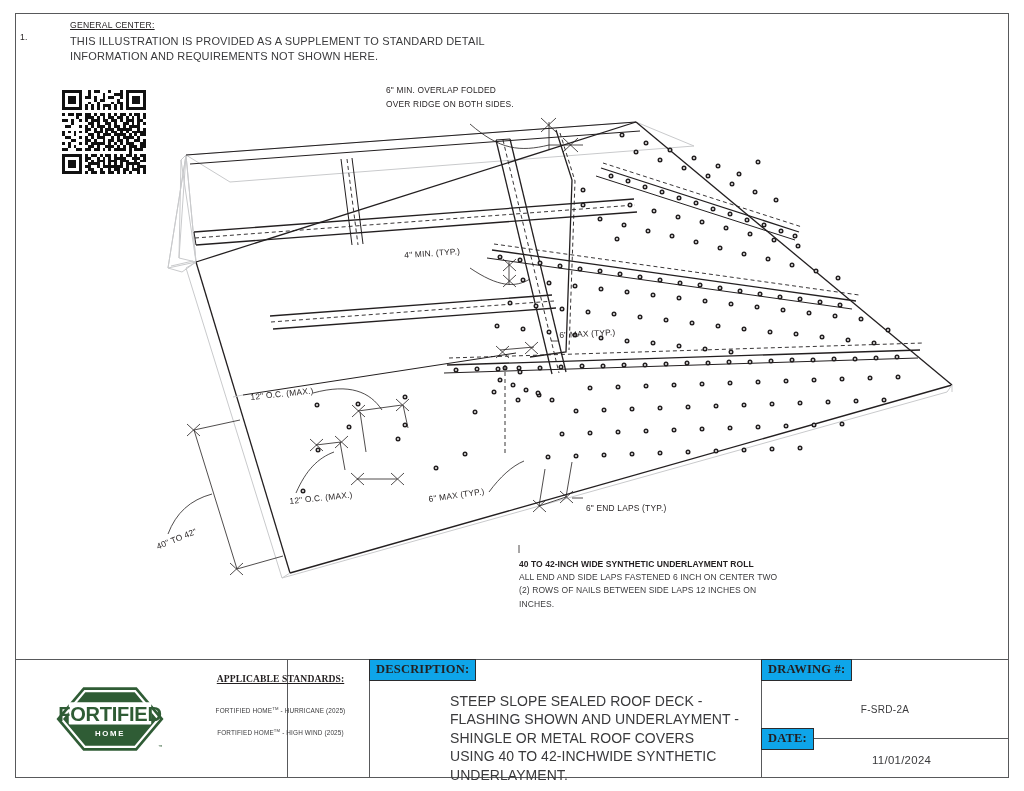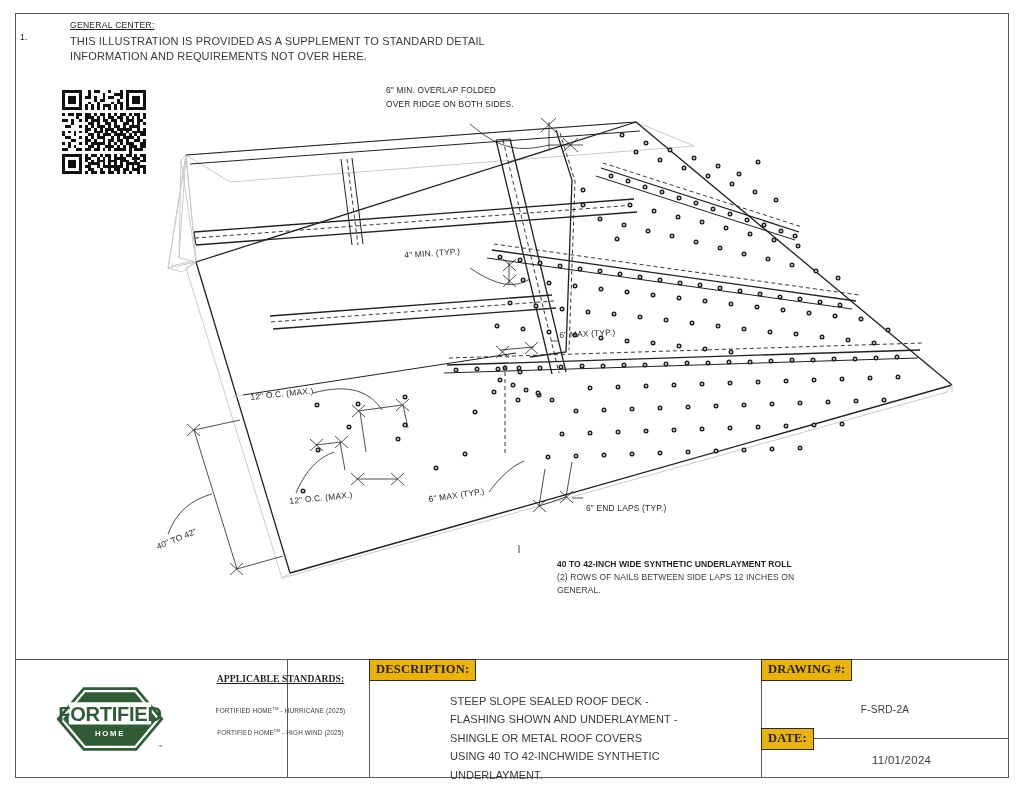--- a/index.html
+++ b/index.html
@@ -37,21 +37,21 @@
   #dwg{position:absolute;left:0;top:0;width:1024px;height:660px;}
 
   
   .ann{
     position:absolute;font-size:8.4px;letter-spacing:.2px;color:#231f20;
     white-space:nowrap;transform-origin:left top;
   }
 
   .bignote{
     position:absolute;left:519px;top:558px;width:330px;
-    font-size:8.5px;line-height:13.2px;letter-spacing:.1px;color:#3a3a3c;margin-left:38px;
+    font-size:8.5px;line-height:13.2px;letter-spacing:.1px;color:#3a3a3c;
   }
   .bignote .bold{font-weight:bold;color:#231f20;letter-spacing:.05px;}
   .bignote div{white-space:nowrap;}
 
   
   .tb{
     position:absolute;left:15px;top:659px;width:994px;height:119px;
     box-sizing:border-box;border:1.2px solid #58595b;
   }
   .tb-cell{position:absolute;top:0;height:100%;box-sizing:border-box;}
@@ -74,26 +74,26 @@
     letter-spacing:.15px;color:#3a3a3c;
   }
   .std-line sup{font-size:4.2px;vertical-align:super;}
   .std-l1{top:46px;}
   .std-l2{top:68px;}
 
   .hdr-box{
     position:absolute;border:1.2px solid #2b2b2d;
     font-family:"Liberation Serif","DejaVu Serif",serif;
     font-weight:bold;font-size:12.5px;letter-spacing:.2px;
-    padding:2px 6px 3px 6px;background:#eab308;
+    padding:2px 6px 3px 6px;background:#0ea5e9;
   }
   .desc-hdr{left:-1px;top:-1px;}
   .desc-body{
     position:absolute;left:80px;top:32px;width:300px;
-    font-size:11px;line-height:18.4px;letter-spacing:.05px;color:#3a3a3c;
+    font-size:14px;line-height:18.4px;letter-spacing:.05px;color:#3a3a3c;
   }
   .desc-body div{white-space:nowrap;}
 
   .draw-hdr{left:-1px;top:-1px;}
   .draw-val{
     position:absolute;left:0;right:0;top:44px;text-align:center;
     font-size:10px;letter-spacing:.3px;color:#3a3a3c;
   }
   .tb-divider{
     position:absolute;left:0;right:0;top:78px;height:0;
@@ -109,21 +109,21 @@
 <body>
 
 <div id="sheet">
 
   <div class="border-frame"></div>
 
   <div class="notes-num">1.</div>
   <div class="notes-head">GENERAL CENTER:</div>
   <div class="notes-body">
     <div>THIS ILLUSTRATION IS PROVIDED AS A SUPPLEMENT TO STANDARD DETAIL</div>
-    <div>INFORMATION AND REQUIREMENTS NOT OVER HERE.</div>
+    <div>INFORMATION AND REQUIREMENTS NOT SHOWN HERE.</div>
   </div>
 
   <svg class="qr" viewBox="0 0 29 29" shape-rendering="crispEdges">
     <rect width="29" height="29" fill="#fff"></rect>
     <g fill="#111">
 
       <path d="M0 0h7v7H0z"></path>
         <path d="M1 1h5v5H1z" fill="#fff"></path>
         <path d="M2 2h3v3H2z"></path>
 
@@ -563,22 +563,23 @@
   <div class="ann" style="left:289px;top:496px;transform:rotate(-6deg);">12" O.C. (MAX.)</div>
 
   <div class="ann" style="left:428px;top:494px;transform:rotate(-8deg);">6" MAX (TYP.)</div>
 
   <div class="ann" style="left:586px;top:503px;">6" END LAPS (TYP.)</div>
 
   <div class="ann" style="left:155px;top:542px;transform:rotate(-22deg);">40" TO 42"</div>
 
   <div class="bignote">
     <div class="bold">40 TO 42-INCH WIDE SYNTHETIC UNDERLAYMENT ROLL</div>
+    <div>ALL END AND SIDE LAPS FASTENED 6 INCH ON CENTER TWO</div>
     <div>(2) ROWS OF NAILS BETWEEN SIDE LAPS 12 INCHES ON</div>
-    <div>GENERAL.</div>
+    <div>INCHES.</div>
   </div>
 
   <div class="tb">
 
     <div class="tb-cell tb-logo"></div>
     <div class="logo-wrap">
       <svg viewBox="0 0 200 122" width="112" height="68">
         <path d="M52 4 H148 L196 61 L148 118 H52 L4 61 Z" fill="#2f5c35"></path>
         <path d="M55 11 H145 L187 61 L145 111 H55 L13 61 Z" fill="none" stroke="#ffffff" stroke-width="4"></path>
         <rect x="26" y="31" width="148" height="40" rx="2" fill="#ffffff"></rect>

